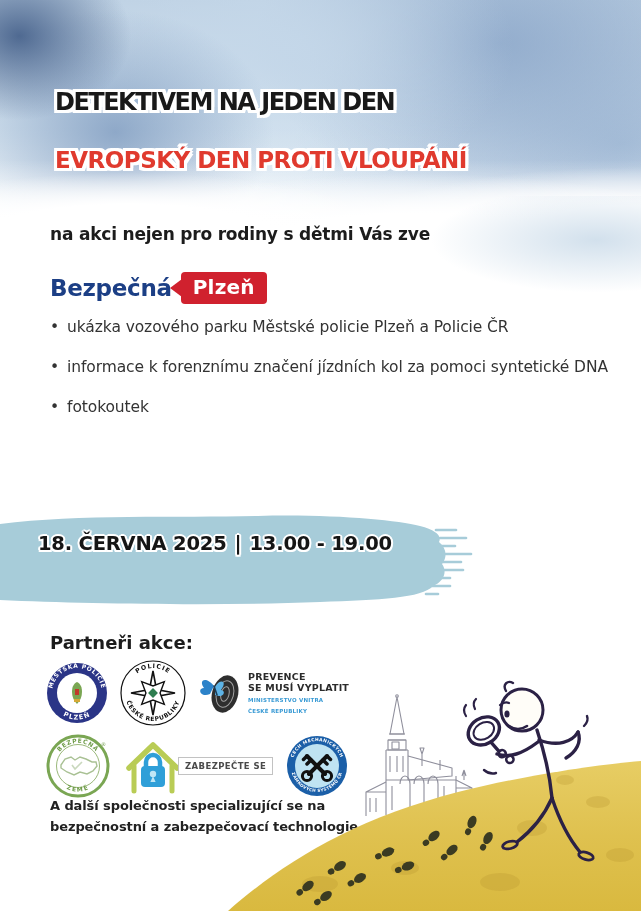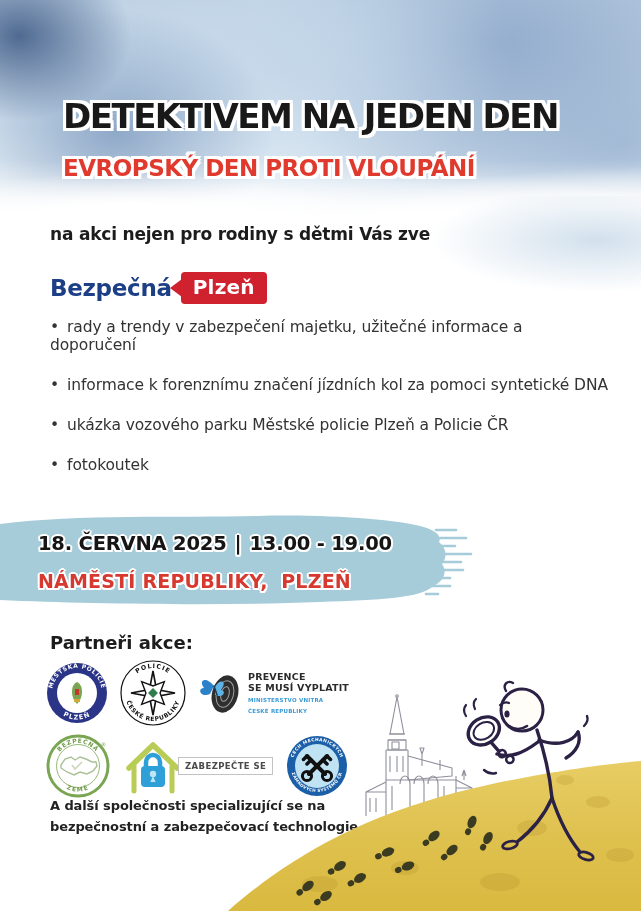--- a/index.html
+++ b/index.html
@@ -26,25 +26,25 @@
       radial-gradient(ellipse 340px 80px at 65% 85%, #fff 50%, rgba(255,255,255,0) 100%),
       radial-gradient(ellipse 300px 70px at 100% 70%, #fff 45%, rgba(255,255,255,0) 100%),
       linear-gradient(180deg, rgba(255,255,255,0), #fff 70%);
   }
   .side-wash{
     position:absolute;right:0;top:196px;width:300px;height:110px;
     background:radial-gradient(ellipse 220px 70px at 85% 40%, rgba(173,199,221,.55), rgba(173,199,221,0) 75%);
   }
   
   .title{
-    position:absolute;left:55px;top:88px;margin:8px;
-    font-size:34px;font-weight:bold;letter-spacing:-1.5px;color:#191919;white-space:nowrap;text-align:center;
+    position:absolute;left:55px;top:88px;margin:0;
+    font-size:24px;font-weight:bold;letter-spacing:-1.5px;color:#191919;white-space:nowrap;text-align:center;
   }
   .subtitle{
-    position:absolute;left:55px;top:147px;margin:8px;
+    position:absolute;left:55px;top:147px;margin:0;
     font-size:23px;font-weight:bold;letter-spacing:-.5px;color:#e03a2e;white-space:nowrap;
   }
   .outline{
     text-shadow:3px 0 0 #fff,-3px 0 0 #fff,0 3px 0 #fff,0 -3px 0 #fff,
       2px 2px 0 #fff,-2px 2px 0 #fff,2px -2px 0 #fff,-2px -2px 0 #fff,
       3px 3px 0 #fff,-3px -3px 0 #fff,3px -3px 0 #fff,-3px 3px 0 #fff;
   }
   .outline-sm{
     text-shadow:2px 0 0 #fff,-2px 0 0 #fff,0 2px 0 #fff,0 -2px 0 #fff,
       1.5px 1.5px 0 #fff,-1.5px 1.5px 0 #fff,1.5px -1.5px 0 #fff,-1.5px -1.5px 0 #fff;
@@ -97,44 +97,42 @@
   <h2 class="subtitle outline">EVROPSKÝ DEN PROTI VLOUPÁNÍ</h2>
 
   <p class="invite">na akci nejen pro rodiny s dětmi Vás zve</p>
 
   <div class="org">
     <span class="org-blue">Bezpečná</span>
     <span class="org-badge"><span class="arrow"></span><span>Plzeň</span></span>
   </div>
 
   <ul class="bullets">
-    <li>rady a trendy v zabezpečení majetku, užitečné informace a doporučení</li>
+    <li>ukázka vozového parku Městské policie Plzeň a Policie ČR</li>
     <li>informace k forenznímu značení jízdních kol za pomoci syntetické DNA</li>
-    <li>ukázka vozového parku Městské policie Plzeň a Policie ČR</li>
     <li>fotokoutek</li>
   </ul>
 
   <div class="banner">
     <svg width="480" height="104" viewBox="0 0 480 104">
       <path fill="#a7ccd9" d="M0,14 C80,4 180,8 258,6 C330,4 396,10 420,16 C436,20 442,26 439,32
         C446,38 448,46 442,54 C448,62 443,72 433,76 C422,88 380,90 320,92 C220,96 90,94 0,90 Z"></path>
       <g stroke="#a7ccd9" stroke-width="2.6" stroke-linecap="round">
         <path d="M436,20 h20"></path>
           <path d="M440,28 h26"></path>
           <path d="M437,36 h18"></path>
         <path d="M443,44 h28"></path>
           <path d="M441,52 h20"></path>
           <path d="M438,60 h25"></path>
         <path d="M434,68 h16"></path>
           <path d="M430,76 h20"></path>
           <path d="M426,84 h12"></path>
       </g>
     </svg>
     <div class="banner-date outline-sm"><span>18. ČERVNA 2025</span><span class="div">|</span><span>13.00 - 19.00</span></div>
-    <div class="banner-loc outline-sm">NÁMĚSTÍ REPUBLIKY,  PLZEŇ</div>
   </div>
 
   <h3 class="partners-h">Partneři akce:</h3>
 
   <div class="logo-row row1">
 
     <svg width="62" height="62" viewBox="0 0 62 62">
       <circle cx="31" cy="31" r="30" fill="#2b3587"></circle>
       <circle cx="31" cy="31" r="20" fill="#fff"></circle>
       <defs>

